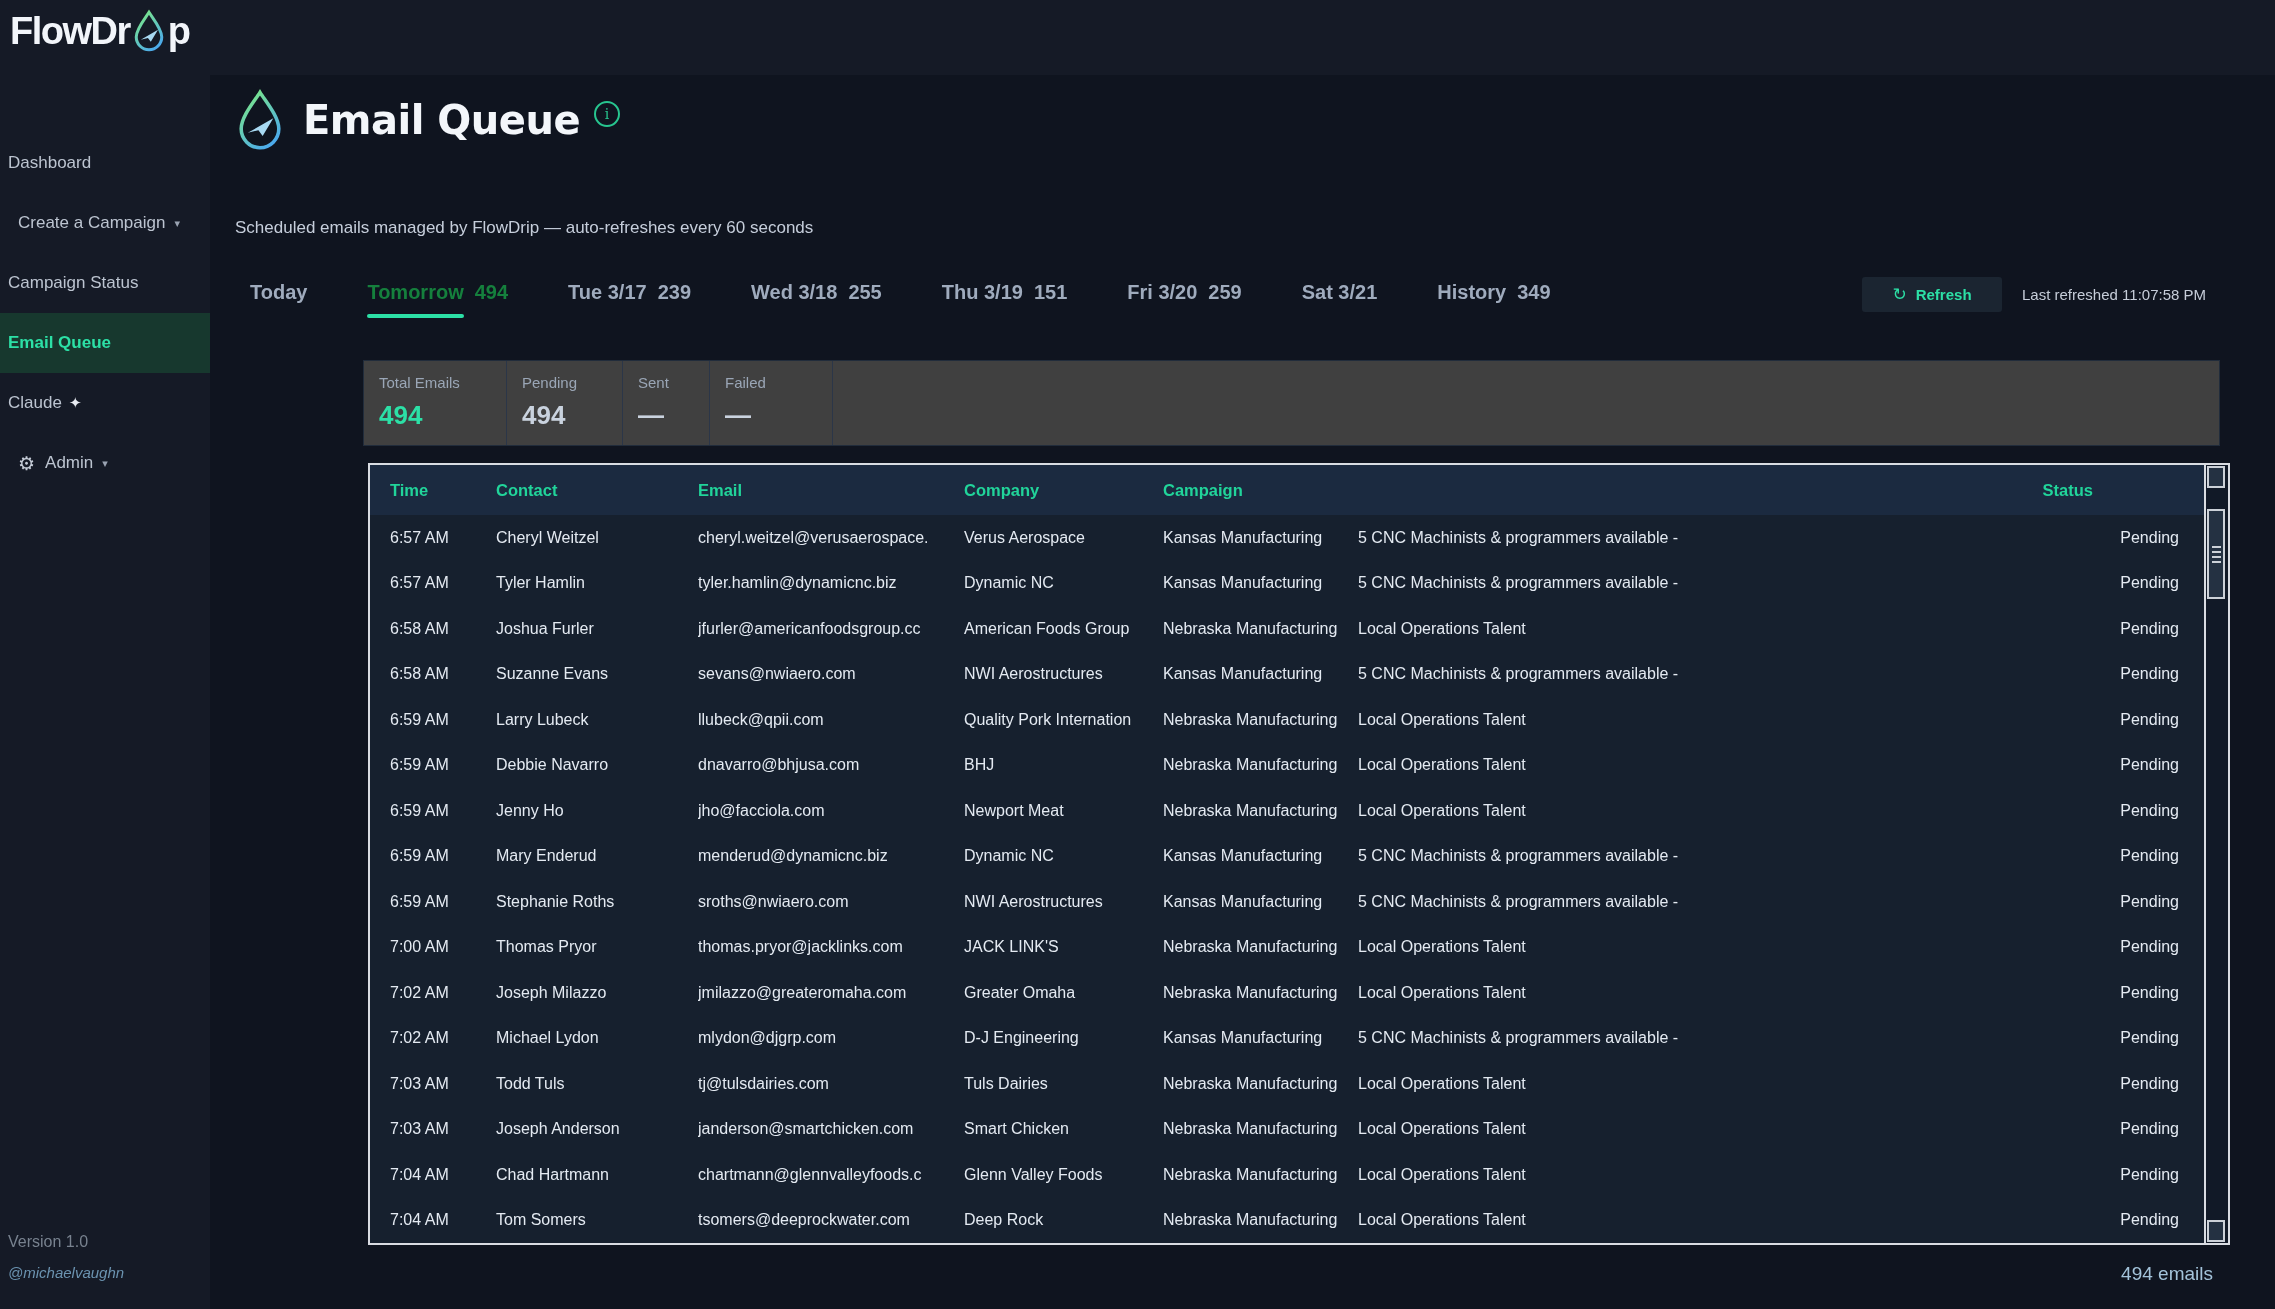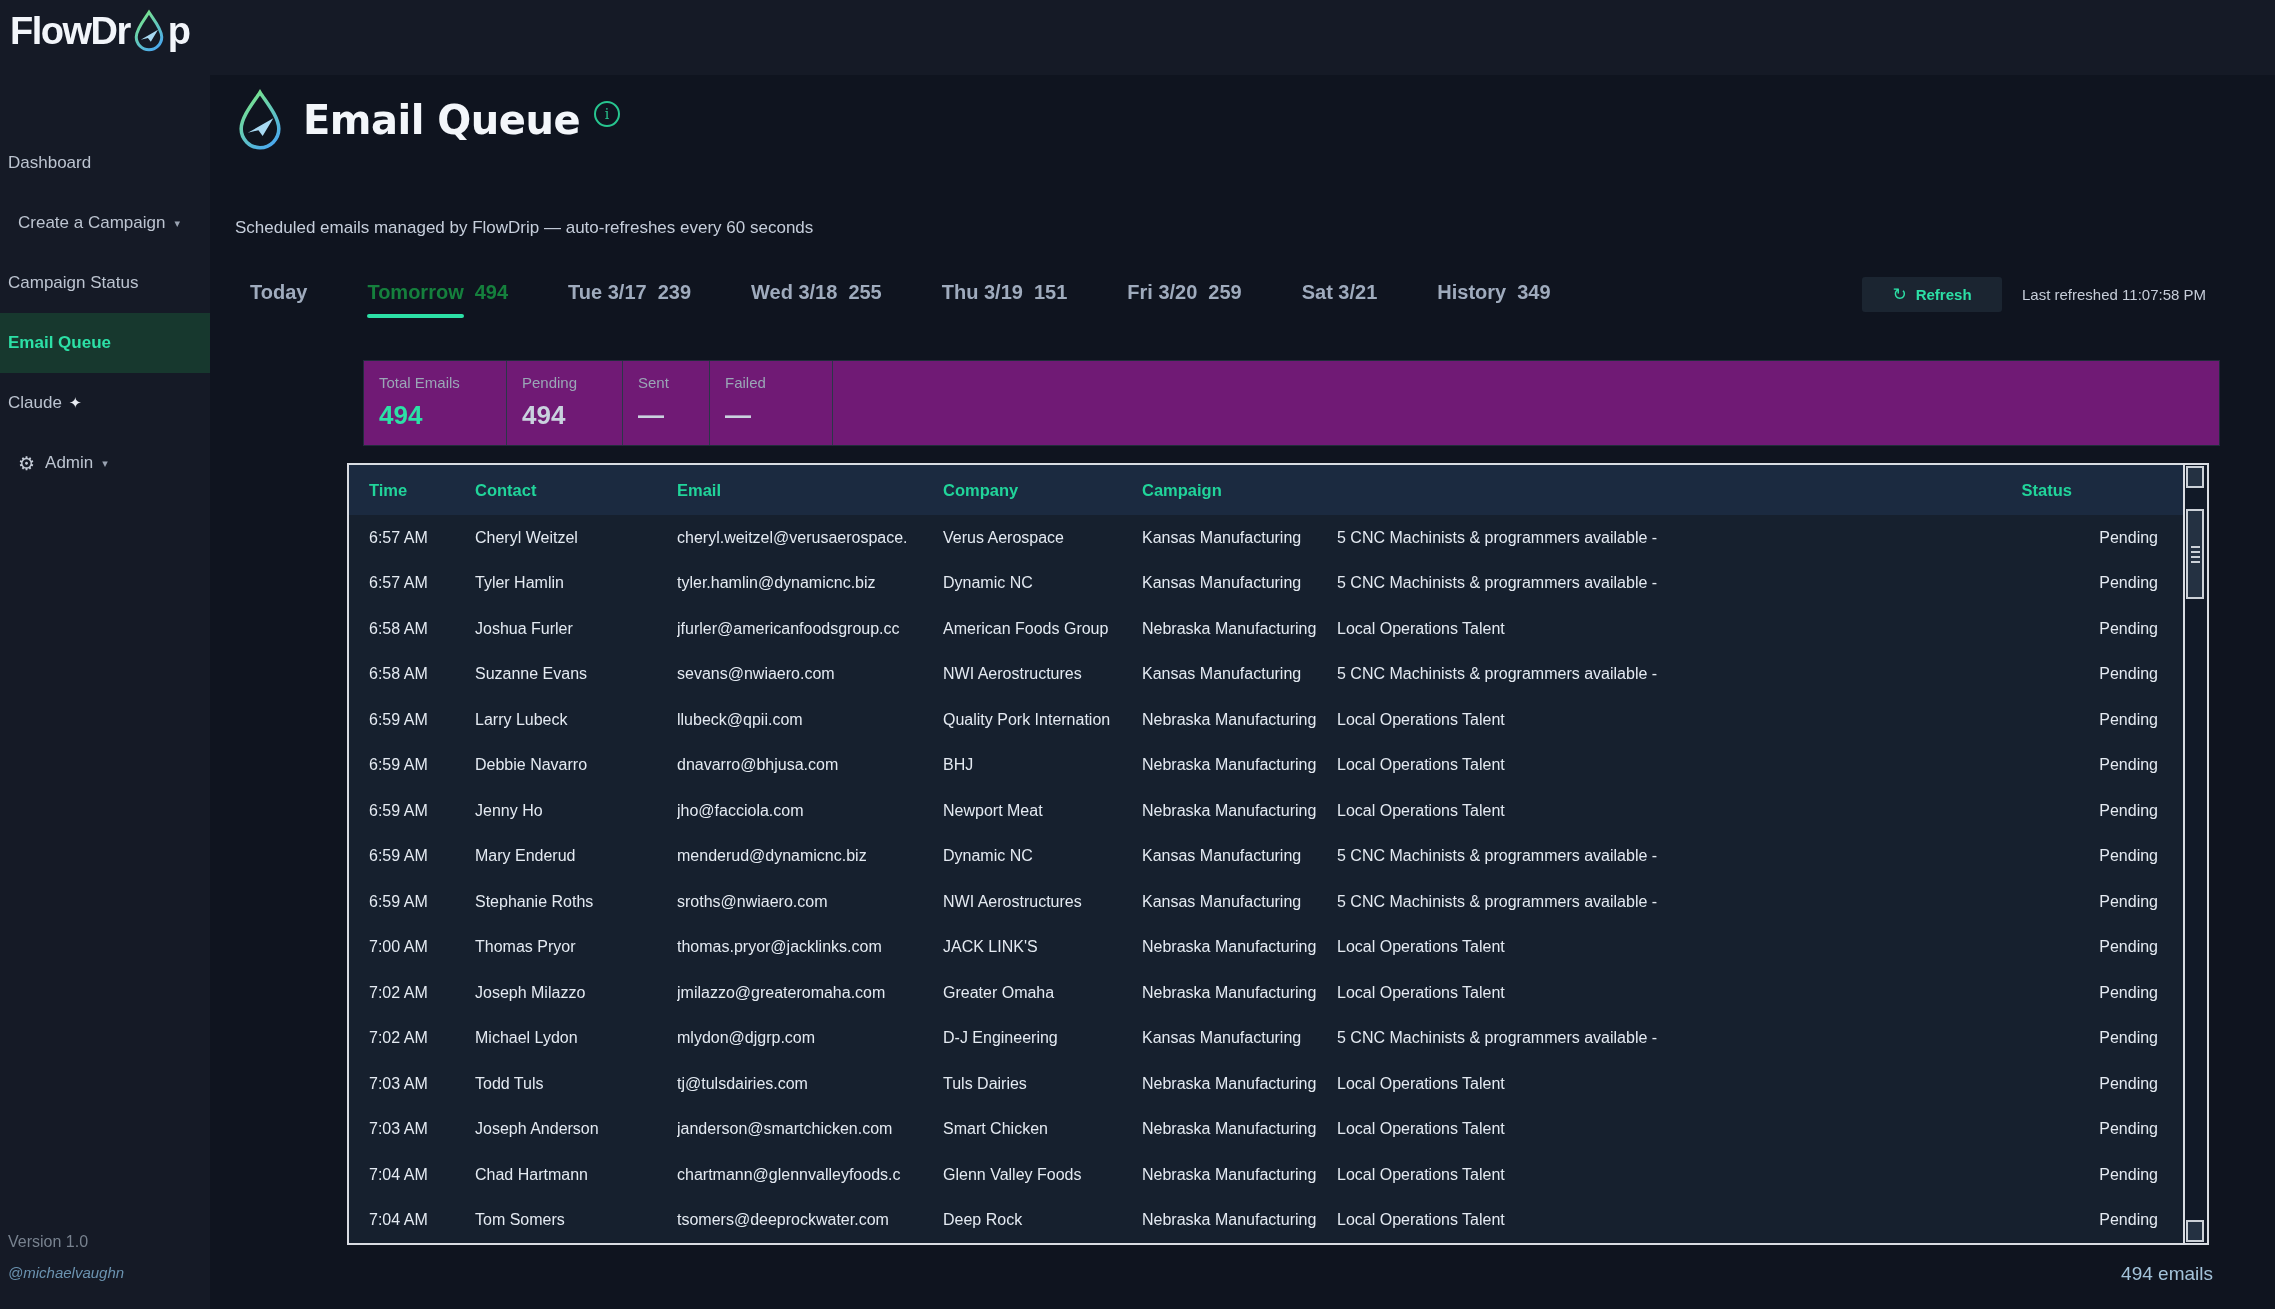--- a/index.html
+++ b/index.html
@@ -50,29 +50,29 @@
 
   .refresh{position:absolute;left:1652px;top:202px;width:140px;height:35px;background:#1b2531;
            border:none;border-radius:3px;color:#2ce0a6;font-size:15px;font-weight:700;
            display:flex;align-items:center;justify-content:center;gap:9px;cursor:pointer;
            font-family:inherit;}
   .ricon{font-size:17px;font-weight:400;}
   .lastref{position:absolute;left:1812px;top:202px;height:35px;display:flex;align-items:center;
            font-size:15px;color:#c6cdd9;}
 
   
-  .stats{position:absolute;left:153px;top:285px;width:1857px;height:86px;background:#701a75;
+  .stats{position:absolute;left:153px;top:285px;width:1857px;height:86px;background:#404040;
          border:1px solid #212c3b;box-sizing:border-box;display:flex;}
   .stat{padding:13px 0 0 15px;box-sizing:border-box;border-right:1px solid #2b3648;flex:none;}
   .slabel{font-size:15px;color:#9aa6b6;}
   .svalue{margin-top:9px;font-size:26px;font-weight:700;color:#c9d2de;}
   .stat.accent .svalue{color:#2ce0a6;}
 
   
-  .table{position:absolute;left:137px;top:388px;width:1862px;height:782px;box-sizing:border-box;
+  .table{position:absolute;left:158px;top:388px;width:1862px;height:782px;box-sizing:border-box;
          border:2px solid #d9dce2;background:#16202e;display:flex;}
   .tcontent{flex:1;display:flex;flex-direction:column;min-width:0;}
   .thead,.trow{display:grid;grid-template-columns:106px 202px 266px 199px 195px 760px 1fr;
          align-items:center;padding-left:20px;box-sizing:border-box;}
   .thead{height:50px;background:#1b2a40;color:#21d49a;font-weight:700;font-size:16.5px;}
   .tbody{flex:1;}
   .trow{height:45.5px;background:#16202e;font-size:16px;color:#e4eaf2;cursor:default;}
   .cell,.hc{white-space:nowrap;overflow:hidden;padding-right:8px;}
   .thead .c6,.trow .c6{text-align:right;padding-right:25px;}
 

